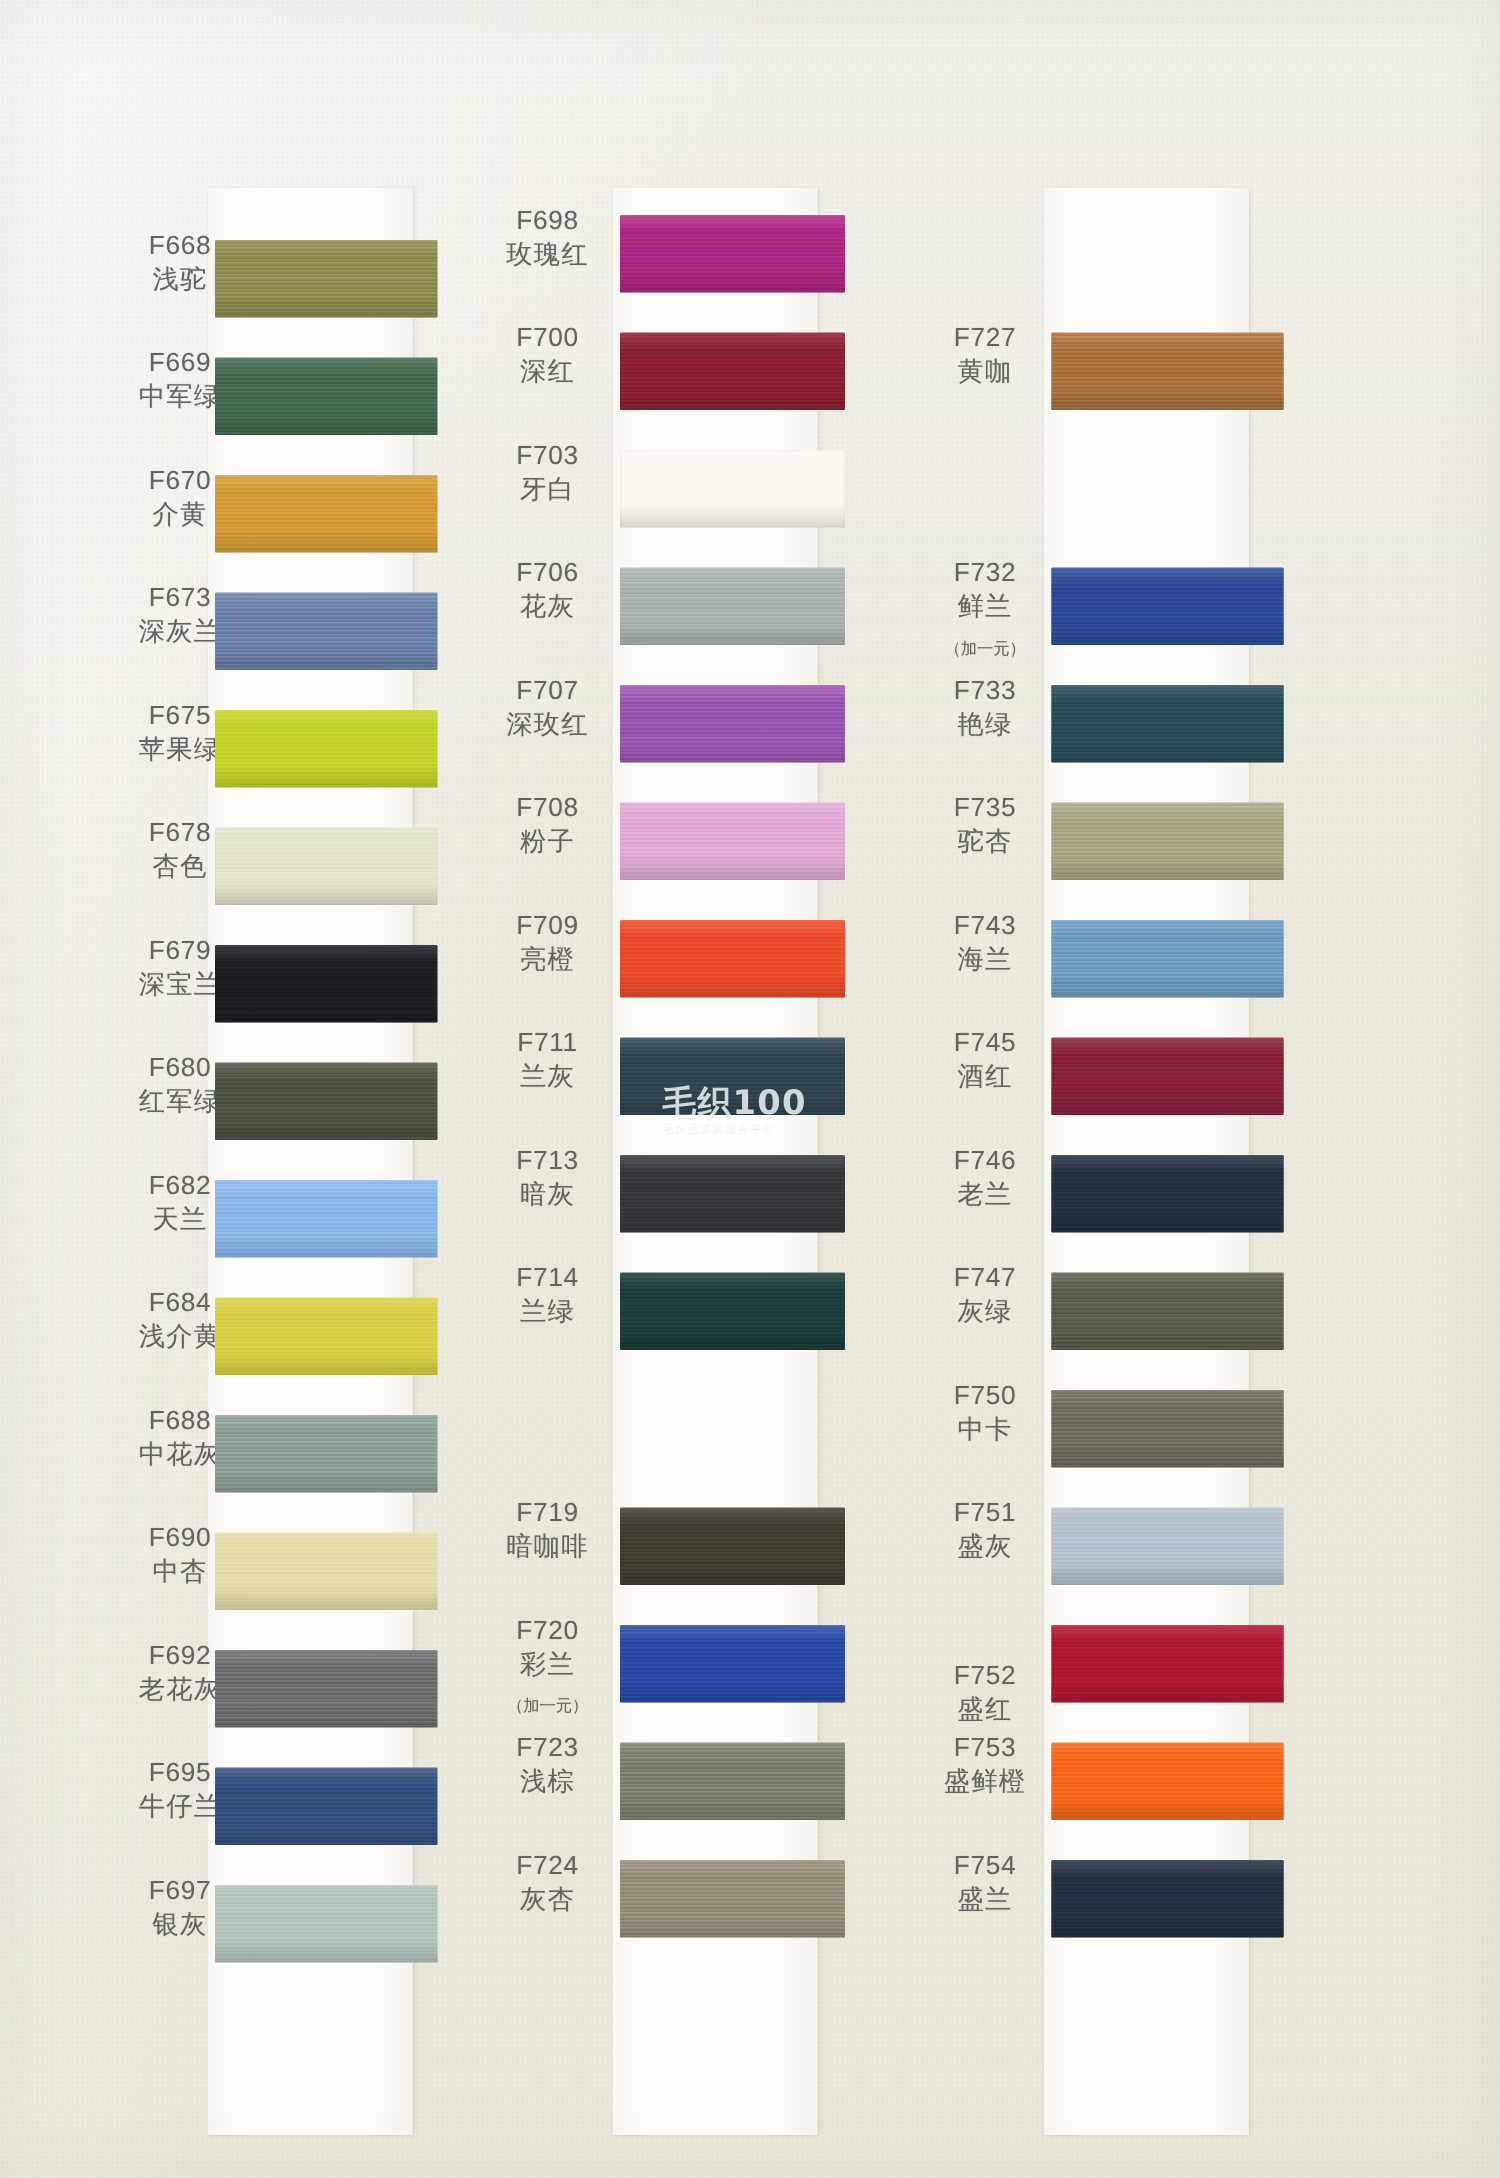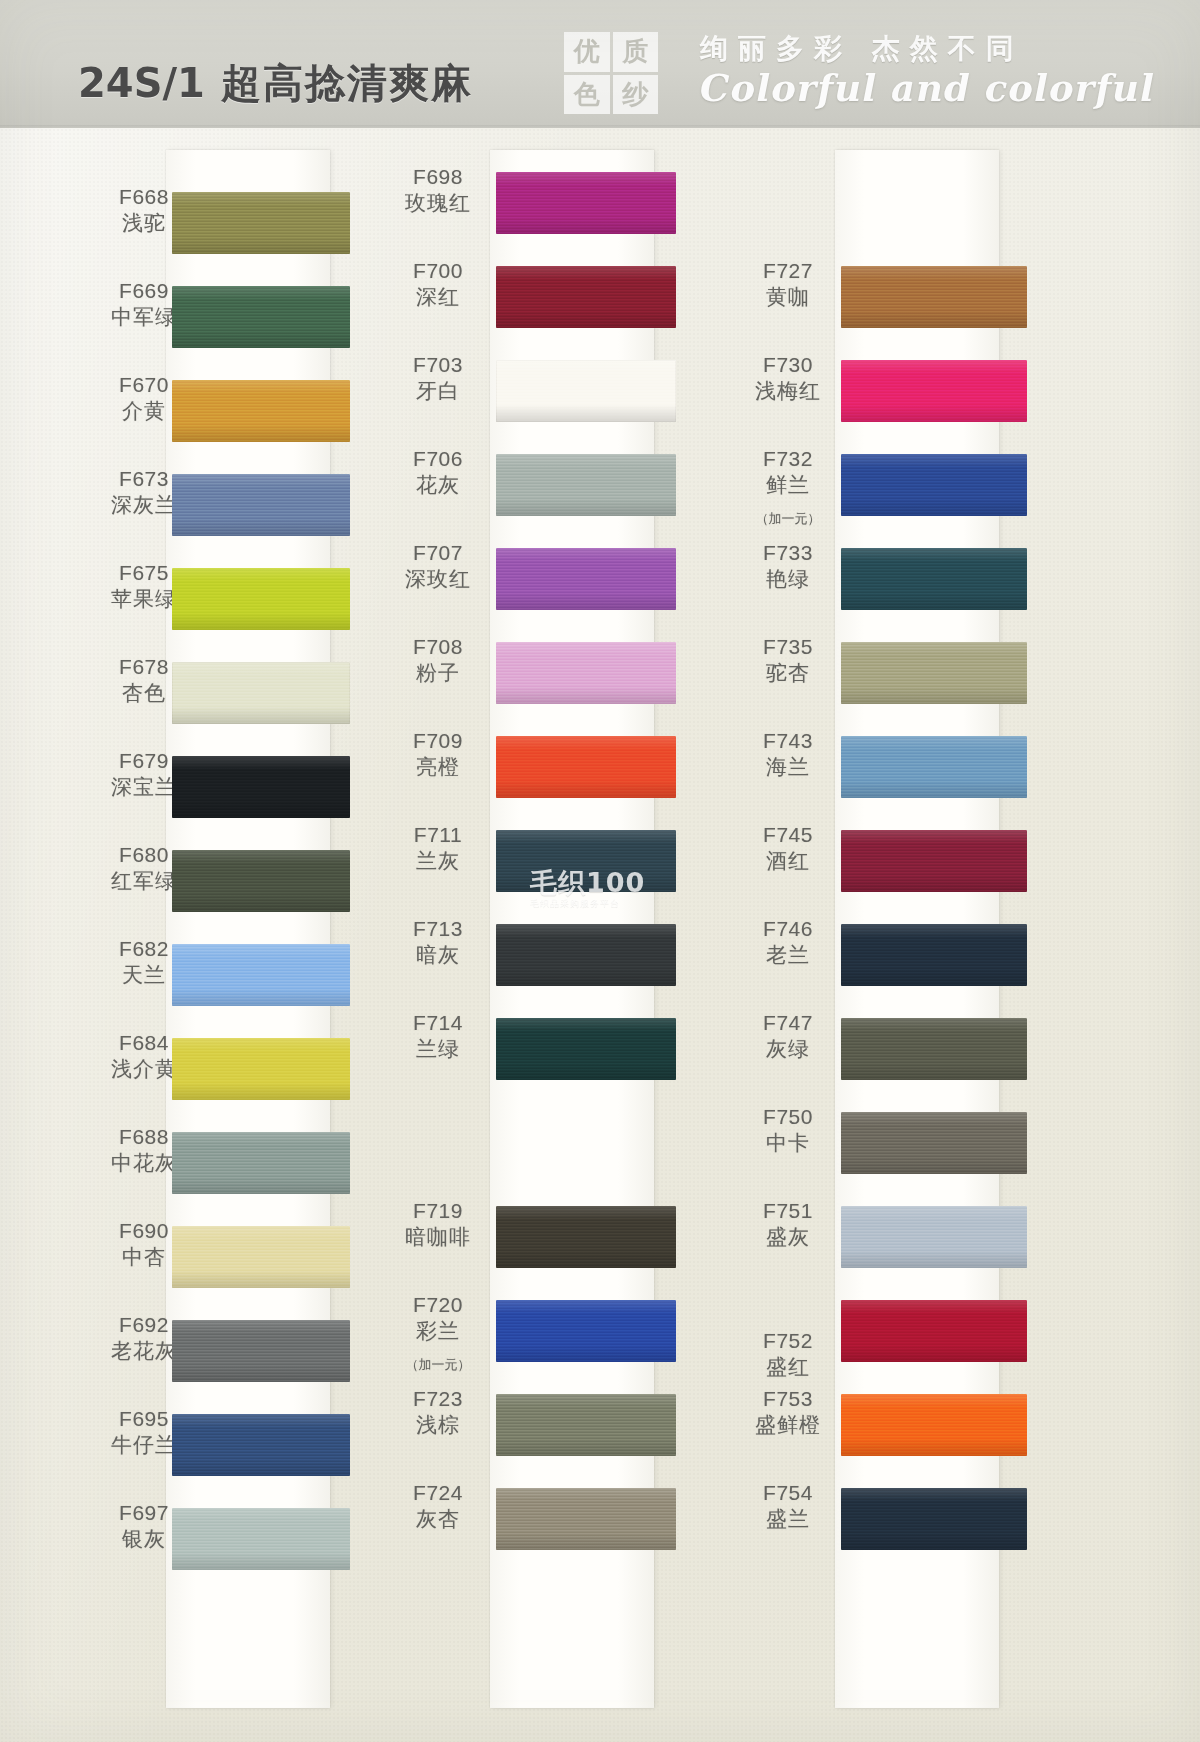--- a/index.html
+++ b/index.html
@@ -163,35 +163,20 @@
     position:absolute; inset:0; pointer-events:none;
     box-shadow: inset 0 0 60px rgba(120,118,100,.10);
   }
 </style>
 </head>
 <body>
 
 <div id="page">
   <div id="grain"></div>
 
-  <div id="header">
-    <div id="header-title">
-      <span class="code">24S/1</span><span class="pname">超高捻清爽麻</span>
-    </div>
-
-    <div id="brand-logo">
-      <div class="cell">优</div>
-      <div class="cell">质</div>
-      <div class="cell">色</div>
-      <div class="cell">纱</div>
-    </div>
-
-    <div id="slogan-cn">绚丽多彩 杰然不同</div>
-    <div id="slogan-en">Colorful and colorful</div>
-  </div>
 
   <div id="chart">
     <div class="column" id="col-1" style="left:0;width:400px;">
       <div class="card-strip" style="left:166px;"></div>
       <div class="rows" id="rows-1">
           <div class="row" style="top: 56px;">
             <div class="label" style="right: 206px;">
               <span class="code">F668</span>
               <span class="name">浅驼</span>
             </div>
@@ -494,30 +479,20 @@
           <div class="row" style="top: 130px;">
             <div class="label" style="right: 262px;">
               <span class="code">F727</span>
               <span class="name">黄咖</span>
             </div>
             <div class="swatch" title="F727 黄咖" style="left: 161px; width: 186px; background: rgb(169, 112, 60);">
               <div class="threads"></div>
               <div class="shade"></div>
             </div>
           </div>
-          <div class="row" style="top: 224px;">
-            <div class="label" style="right: 262px;">
-              <span class="code">F730</span>
-              <span class="name">浅梅红</span>
-            </div>
-            <div class="swatch" title="F730 浅梅红" style="left: 161px; width: 186px; background: rgb(232, 36, 108);">
-              <div class="threads"></div>
-              <div class="shade"></div>
-            </div>
-          </div>
           <div class="row" style="top: 318px;">
             <div class="label" style="right: 262px;">
               <span class="code">F732</span>
               <span class="name">鲜兰</span>
               <span class="note">（加一元）</span>
             </div>
             <div class="swatch" title="F732 鲜兰" style="left: 161px; width: 186px; background: rgb(44, 74, 150);">
               <div class="threads"></div>
               <div class="shade"></div>
             </div>

